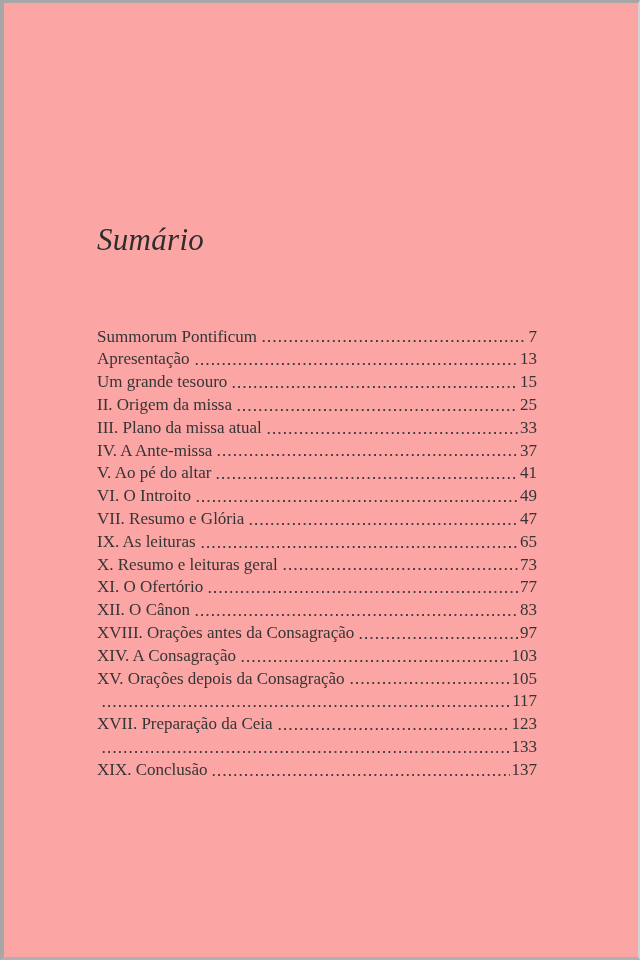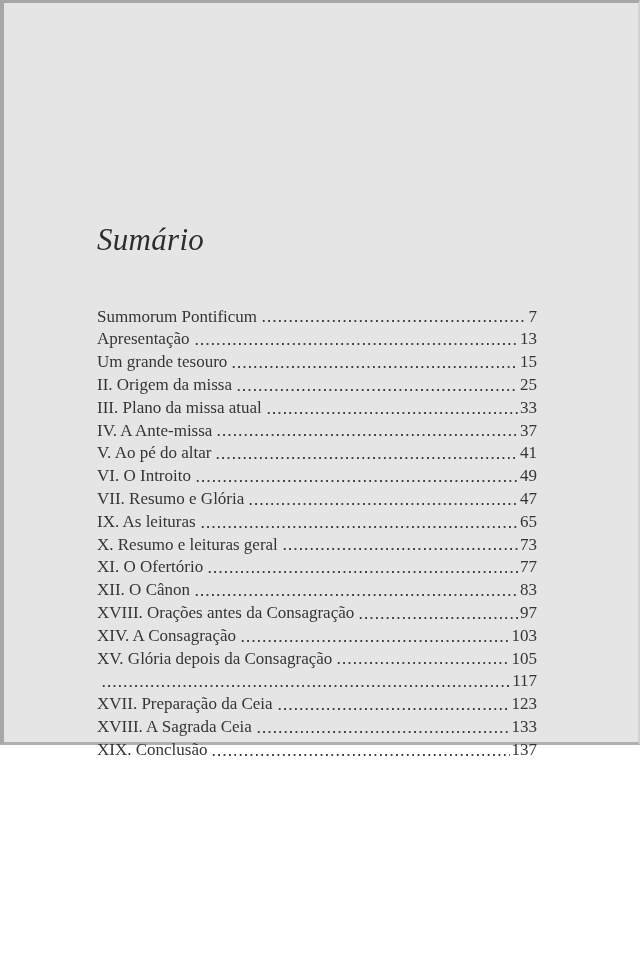--- a/index.html
+++ b/index.html
@@ -9,43 +9,43 @@
   }
   body {
     width: 640px;
     height: 960px;
     overflow: hidden;
     font-family: "Liberation Serif", "DejaVu Serif", serif;
   }
   .page-frame {
     box-sizing: border-box;
     width: 640px;
-    height: 745px;
-    background: #e5e5e5;
+    height: 960px;
+    background: #fca5a5;
     border-top: 3px solid #a7a7a7;
     border-left: 4px solid #a7a7a7;
     border-bottom: 3px solid #b0b0b0;
     border-right: 2px solid #d2d2d2;
   }
   .content {
     box-sizing: border-box;
     padding: 219px 101px 0 93px;
     color: #333333;
   }
   .title {
     margin: 0;
     font-style: italic;
     font-weight: normal;
     font-size: 31px;
     line-height: 1.15;
     letter-spacing: 0.3px;
     color: #2e2e2e;
   }
   .toc {
-    margin-top: 48px;
+    margin-top: 68px;
   }
   .row {
     display: flex;
     align-items: baseline;
     font-size: 17px;
     line-height: 22.8px;
     color: #353535;
     white-space: nowrap;
   }
   .label {
@@ -158,38 +158,37 @@
     <span class="pg">97</span>
   </div>
 
   <div class="row">
     <span class="label">XIV. A Consagração</span>
     <span class="dots"></span>
     <span class="pg">103</span>
   </div>
 
   <div class="row">
-    <span class="label">XV. Glória depois da Consagração</span>
+    <span class="label">XV. Orações depois da Consagração</span>
     <span class="dots"></span>
     <span class="pg">105</span>
   </div>
 
   <div class="row">
     <span class="dots"></span>
     <span class="pg">117</span>
   </div>
 
   <div class="row">
     <span class="label">XVII. Preparação da Ceia</span>
     <span class="dots"></span>
     <span class="pg">123</span>
   </div>
 
   <div class="row">
-    <span class="label">XVIII. A Sagrada Ceia</span>
     <span class="dots"></span>
     <span class="pg">133</span>
   </div>
 
   <div class="row">
     <span class="label">XIX. Conclusão</span>
     <span class="dots"></span>
     <span class="pg">137</span>
   </div>
 </div>

